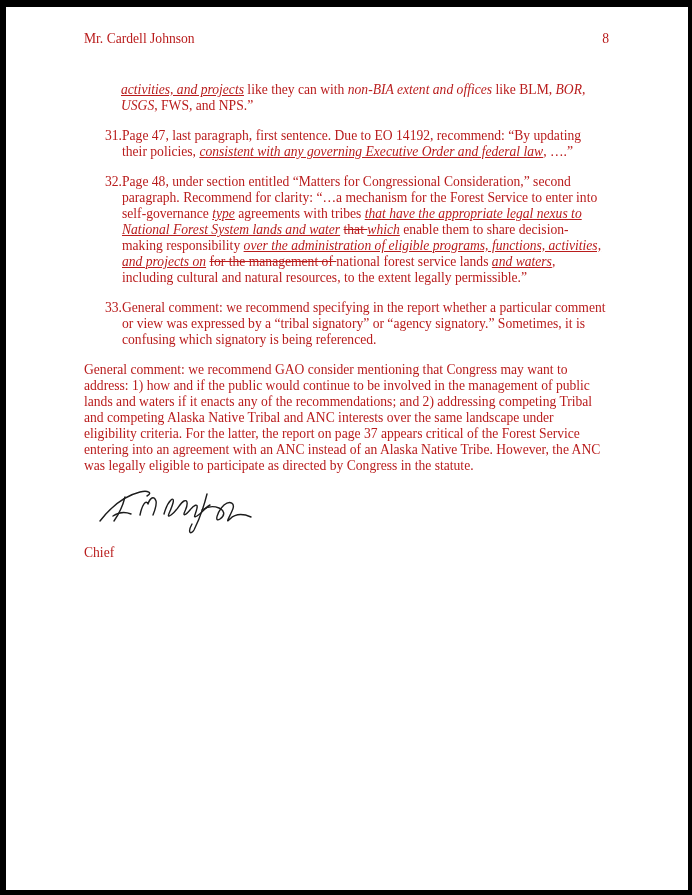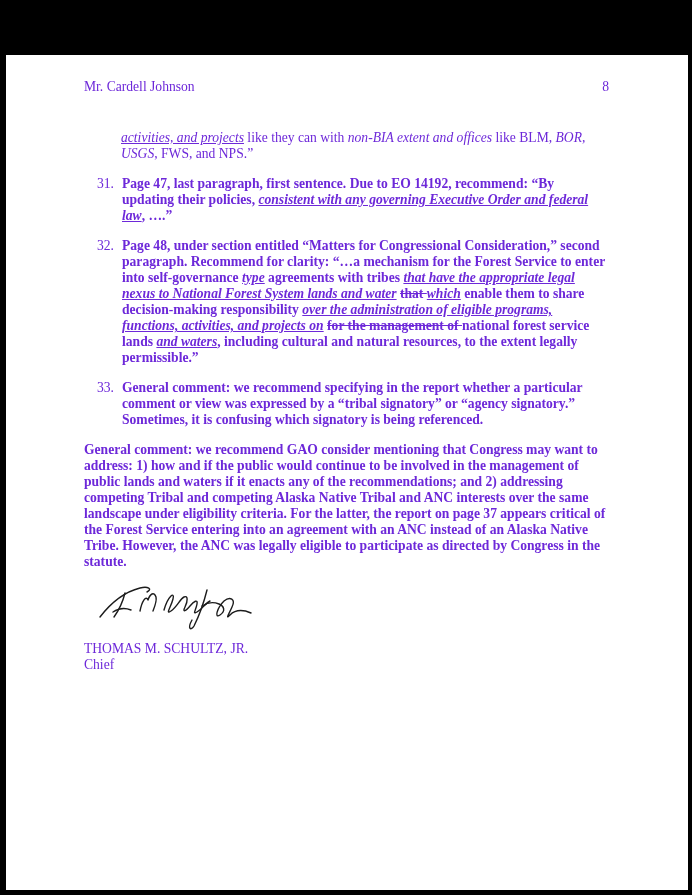--- a/index.html
+++ b/index.html
@@ -11,23 +11,22 @@
   .frame {
     width: 692px; height: 895px;
     box-sizing: border-box;
     background: #000;
     position: relative;
   }
   .page {
     position: absolute;
     top: 7px; left: 6px; right: 4px; bottom: 5px;
     background: #fff;
-    color: #6d28d9;
+    color: #b91c1c;
     overflow: hidden;
-    margin-top: 48px;
   }
   .letter {
     padding: 24px 79px 0 78px;
     font-size: 13.6px;
     line-height: 16px;
   }
   .hdr {
     display: flex;
     justify-content: space-between;
     margin-bottom: 35px;
@@ -37,22 +36,23 @@
     margin-bottom: 14px;
   }
   .item {
     display: flex;
     margin-bottom: 14px;
   }
   .item .num {
     flex: none;
     width: 25px;
     margin-left: 13px;
+    text-align: right;
   }
-  .item .txt { flex: 1; font-weight: bold; }
+  .item .txt { flex: 1; }
   .closing { margin-bottom: 16px; }
   .valediction { margin-bottom: 0; }
   .sig-wrap {
     margin: 8px 0 9px 14px;
     height: 48px;
   }
   .sig-wrap svg { display: block; }
   .it { font-style: italic; }
   .un { text-decoration: underline; }
   .strike { text-decoration: line-through; }
@@ -98,18 +98,17 @@
           <path d="M2,33 C12,20 26,8 42,4 C50,2 55,5 49,8"></path>
           <path d="M27,9 C25,17 21,26 16,33"></path>
           <path d="M15,28 C21,24 28,24 33,26"></path>
           <path d="M42,27 C44,17 48,11 50,16 C52,10 56,7 58,13 C59,17 57,22 55,27"></path>
           <path d="M66,26 C70,12 77,7 75,15 C73,23 67,31 73,27 C79,23 82,15 86,13 C90,11 90,17 87,23 C84,29 88,27 92,22 C96,17 100,15 99,20 C98,26 94,31 99,28 C104,25 108,19 112,17"></path>
           <path d="M109,6 C106,18 101,32 96,42 C93,47 89,45 94,36"></path>
           <path d="M104,22 C110,18 116,18 121,20 C126,22 128,27 122,31 C116,35 119,24 126,17 C132,12 138,15 134,23 C131,30 127,36 132,31 C138,25 146,26 153,29"></path>
         </svg>
       </div>
 
-      <div class="signer-name">THOMAS M. SCHULTZ, JR.</div>
       <div class="signer-title">Chief</div>
 
     </div>
   </div>
 </div>
 
 </body></html>

